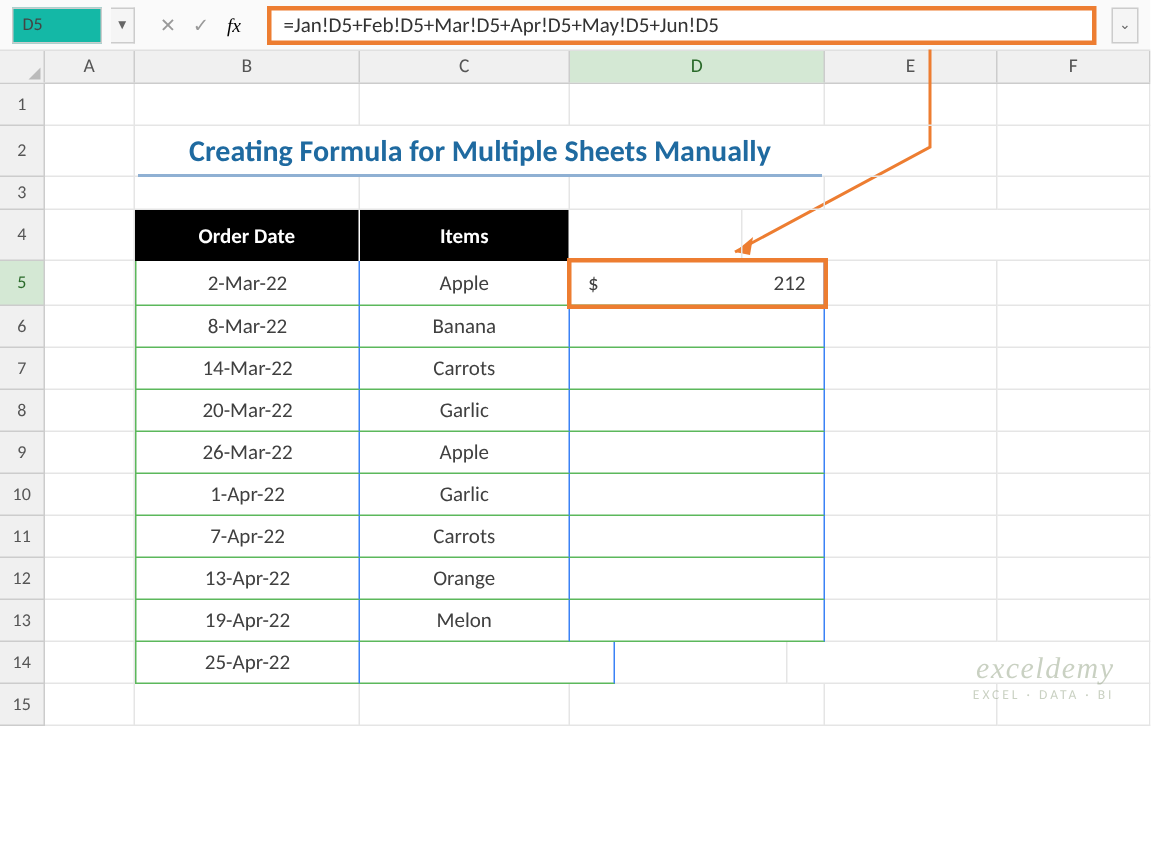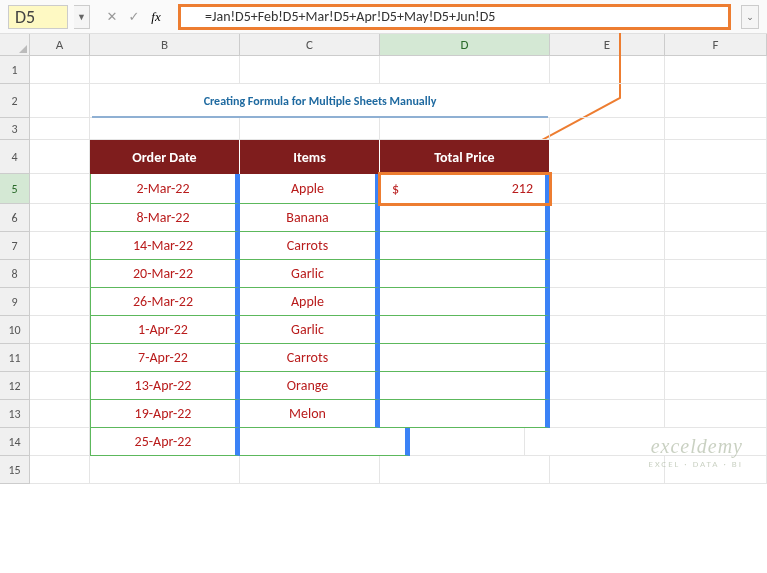--- a/index.html
+++ b/index.html
@@ -19,22 +19,22 @@
   padding: 4px 8px;
   gap: 6px;
   border-bottom: 1px solid #e0e0e0;
   height: 34px;
   background: #fafafa;
 }
 .name-box {
   width: 60px;
   height: 24px;
   border: 1px solid #ccc;
-  background: #fef9c3;
-  font-size: 18px;
+  background: #14b8a6;
+  font-size: 12px;
   display: flex;
   align-items: center;
   padding: 0 6px;
   color: #444;
 }
 .drop {
   width: 16px;
   height: 24px;
   border: 1px solid #ccc;
   border-left: none;
@@ -63,21 +63,21 @@
   font-style: italic;
   font-family: "Times New Roman", serif;
   color: #000000;
 }
 .formula-input {
   flex: 1;
   height: 26px;
   border: 3px solid #ED7D31;
   background: #fff;
   font-size: 14px;
-  padding: 0 24px;
+  padding: 0 8px;
   display: flex;
   align-items: center;
   color: #333;
   margin-left: 6px;
 }
 .expand {
   width: 18px;
   height: 24px;
   border: 1px solid #ccc;
   background: #f5f5f5;
@@ -169,42 +169,42 @@
 .c-A { width: 60px; }
 .c-B { width: 150px; }
 .c-C { width: 140px; }
 .c-D { width: 170px; }
 .c-E { width: 115px; }
 .c-F { flex: 1; }
 
 .title-cell {
   color: #1f6aa0;
   font-weight: bold;
-  font-size: 12px;
+  font-size: 20px;
   justify-content: center;
 }
 .title-underline {
   height: 2px;
   background: #8fb0d3;
   position: absolute;
 }
 
 .hdr-cell {
-  background: #7f1d1d;
+  background: #000000;
   color: #fff;
   font-weight: bold;
   border-right: 1px solid #fff;
   border-bottom: none;
   justify-content: center;
 }
 .data-cell {
-  border-right: 5px solid #3b82f6;
+  border-right: 1px solid #3b82f6;
   border-bottom: 1px solid #5cb85c;
   justify-content: center;
-  color: #b91c1c;
+  color: #404040;
 }
 .data-cell.left-border { border-left: 1px solid #5cb85c; }
 .money {
   justify-content: space-between;
   padding: 0 12px;
 }
 
 .active-cell {
   outline: 3px solid #ED7D31;
   outline-offset: -1px;
@@ -284,21 +284,20 @@
     <div class="cell c-D"></div>
     <div class="cell c-E"></div>
     <div class="cell c-F"></div>
   </div>
 
   <div class="row" style="height:34px;">
     <div class="row-h">4</div>
     <div class="cell c-A"></div>
     <div class="cell c-B hdr-cell">Order Date</div>
     <div class="cell c-C hdr-cell">Items</div>
-    <div class="cell c-D hdr-cell">Total Price</div>
     <div class="cell c-E"></div>
     <div class="cell c-F"></div>
   </div>
 
   <div class="row" style="height:30px;">
     <div class="row-h active">5</div>
     <div class="cell c-A"></div>
     <div class="cell c-B data-cell left-border">2-Mar-22</div>
     <div class="cell c-C data-cell">Apple</div>
     <div class="cell c-D data-cell money active-cell">

